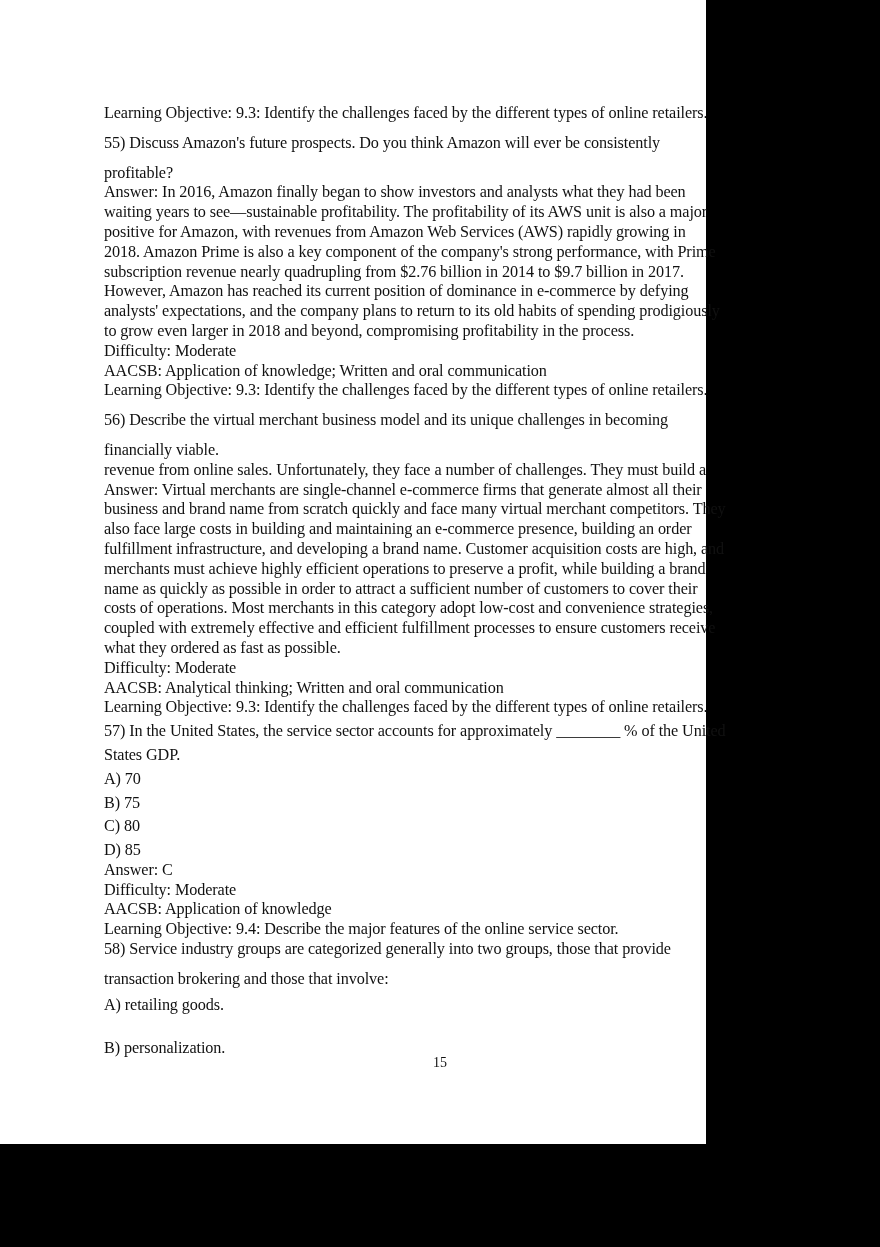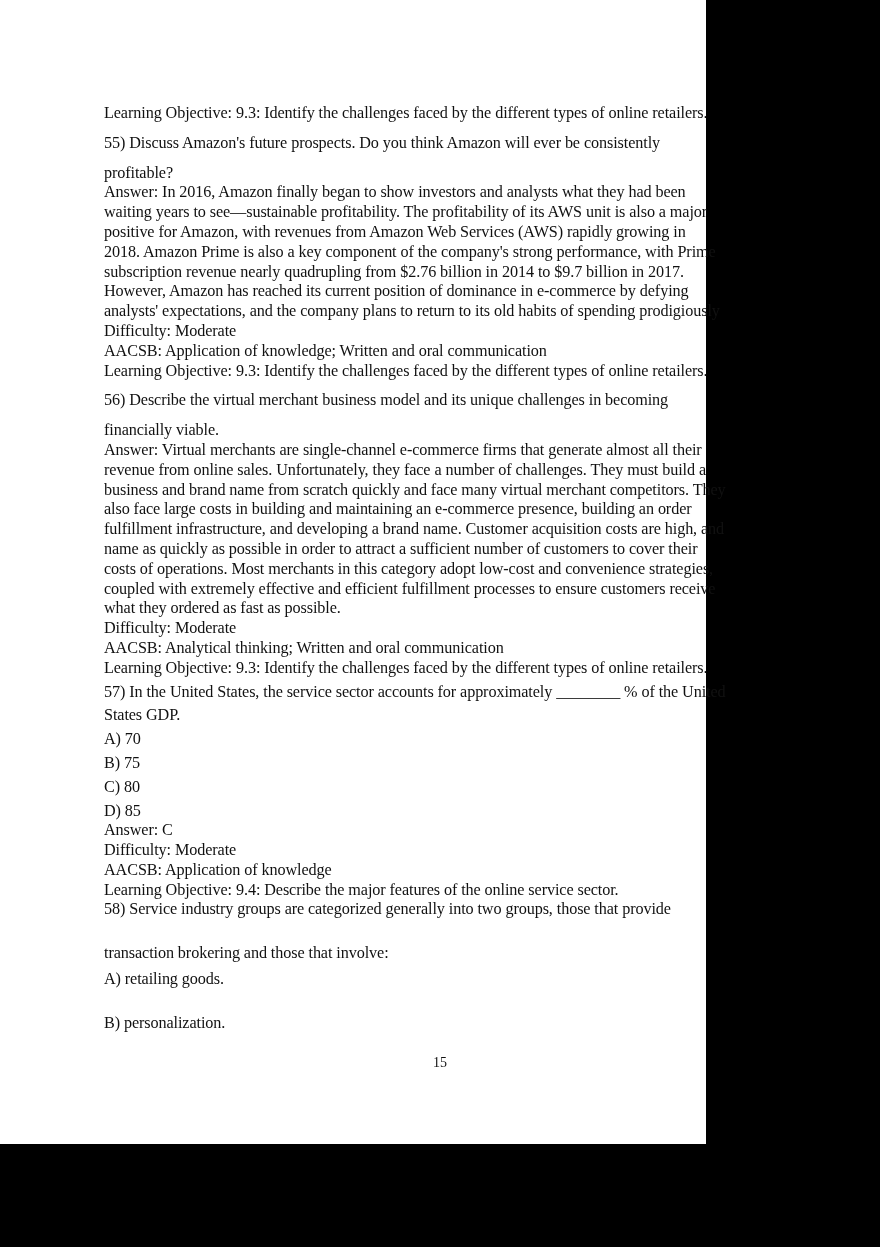--- a/index.html
+++ b/index.html
@@ -25,35 +25,37 @@
       <div class="line gap">55) Discuss Amazon's future prospects. Do you think Amazon will ever be consistently</div>
       <div class="line gap">profitable?</div>
       <div>
         <div class="line">Answer:  In 2016, Amazon finally began to show investors and analysts what they had been</div>
         <div class="line">waiting years to see—sustainable profitability. The profitability of its AWS unit is also a major</div>
         <div class="line">positive for Amazon, with revenues from Amazon Web Services (AWS) rapidly growing in</div>
         <div class="line">2018. Amazon Prime is also a key component of the company's strong performance, with Prime</div>
         <div class="line">subscription revenue nearly quadrupling from $2.76 billion in 2014 to $9.7 billion in 2017.</div>
         <div class="line">However, Amazon has reached its current position of dominance in e-commerce by defying</div>
         <div class="line">analysts' expectations, and the company plans to return to its old habits of spending prodigiously</div>
+        <div class="line">to grow even larger in 2018 and beyond, compromising profitability in the process.</div>
       </div>
       <div class="line">Difficulty:  Moderate</div>
       <div class="line">AACSB:  Application of knowledge; Written and oral communication</div>
       <div class="line">Learning Objective:  9.3: Identify the challenges faced by the different types of online retailers.</div>
     </div>
 
     <div>
       <div class="line gap">56) Describe the virtual merchant business model and its unique challenges in becoming</div>
       <div class="line gap">financially viable.</div>
       <div>
+        <div class="line">revenue from online sales. Unfortunately, they face a number of challenges. They must build a</div>
         <div class="line">Answer:  Virtual merchants are single-channel e-commerce firms that generate almost all their</div>
-        <div class="line">revenue from online sales. Unfortunately, they face a number of challenges. They must build a</div>
         <div class="line">business and brand name from scratch quickly and face many virtual merchant competitors. They</div>
         <div class="line">also face large costs in building and maintaining an e-commerce presence, building an order</div>
         <div class="line">fulfillment infrastructure, and developing a brand name. Customer acquisition costs are high, and</div>
+        <div class="line">merchants must achieve highly efficient operations to preserve a profit, while building a brand</div>
         <div class="line">name as quickly as possible in order to attract a sufficient number of customers to cover their</div>
         <div class="line">costs of operations. Most merchants in this category adopt low-cost and convenience strategies,</div>
         <div class="line">coupled with extremely effective and efficient fulfillment processes to ensure customers receive</div>
         <div class="line">what they ordered as fast as possible.</div>
       </div>
       <div class="line">Difficulty:  Moderate</div>
       <div class="line">AACSB:  Analytical thinking; Written and oral communication</div>
       <div class="line">Learning Objective:  9.3: Identify the challenges faced by the different types of online retailers.</div>
     </div>
 
@@ -65,20 +67,20 @@
       <div class="line" style="margin-top:4px">C) 80</div>
       <div class="line" style="margin-top:4px">D) 85</div>
       <div class="line">Answer:  C</div>
       <div class="line">Difficulty:  Moderate</div>
       <div class="line">AACSB:  Application of knowledge</div>
       <div class="line">Learning Objective:  9.4: Describe the major features of the online service sector.</div>
     </div>
 
     <div>
       <div class="line" style="">58) Service industry groups are categorized generally into two groups, those that provide</div>
-      <div class="line" style="margin-top:24px">transaction brokering and those that involve:</div>
+      <div class="line" style="margin-top:10px">transaction brokering and those that involve:</div>
       <div class="line" style="margin-top:6px">A) retailing goods.</div>
       <div class="line" style="margin-top:24px">B) personalization.</div>
     </div>
 
   </div>
   <div class="pagenum">15</div>
 </div>
 
 </body></html>

